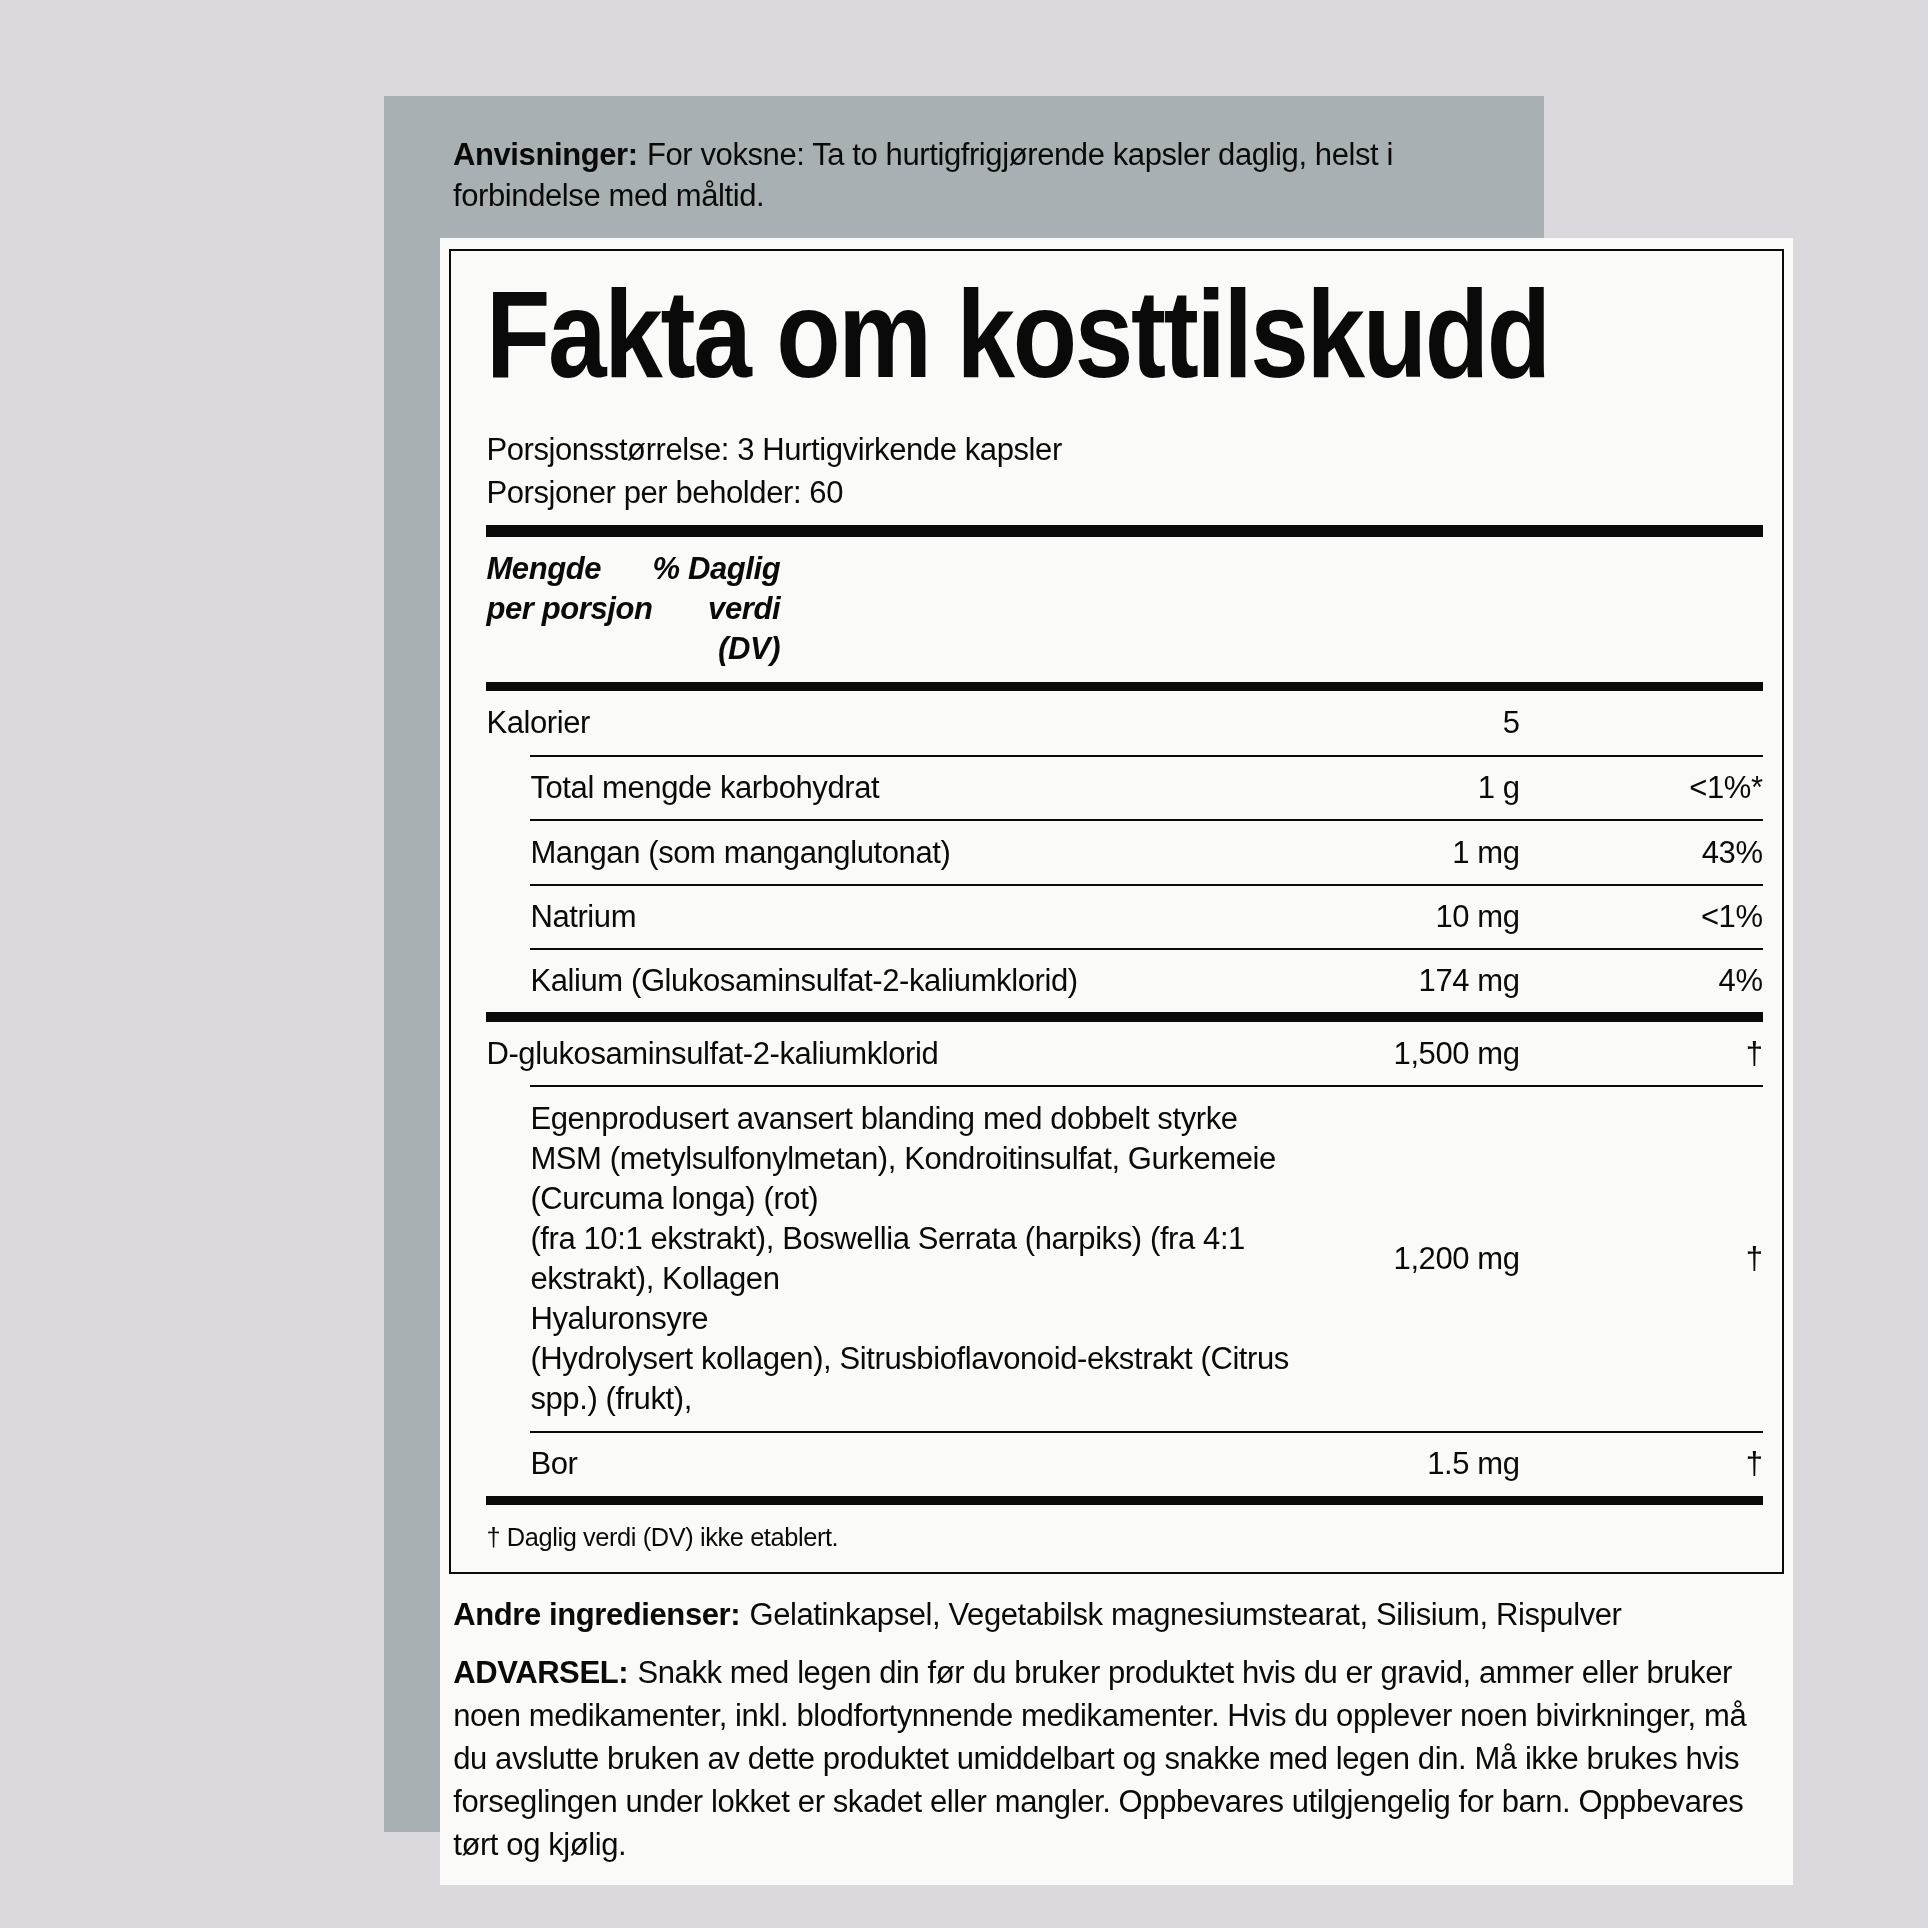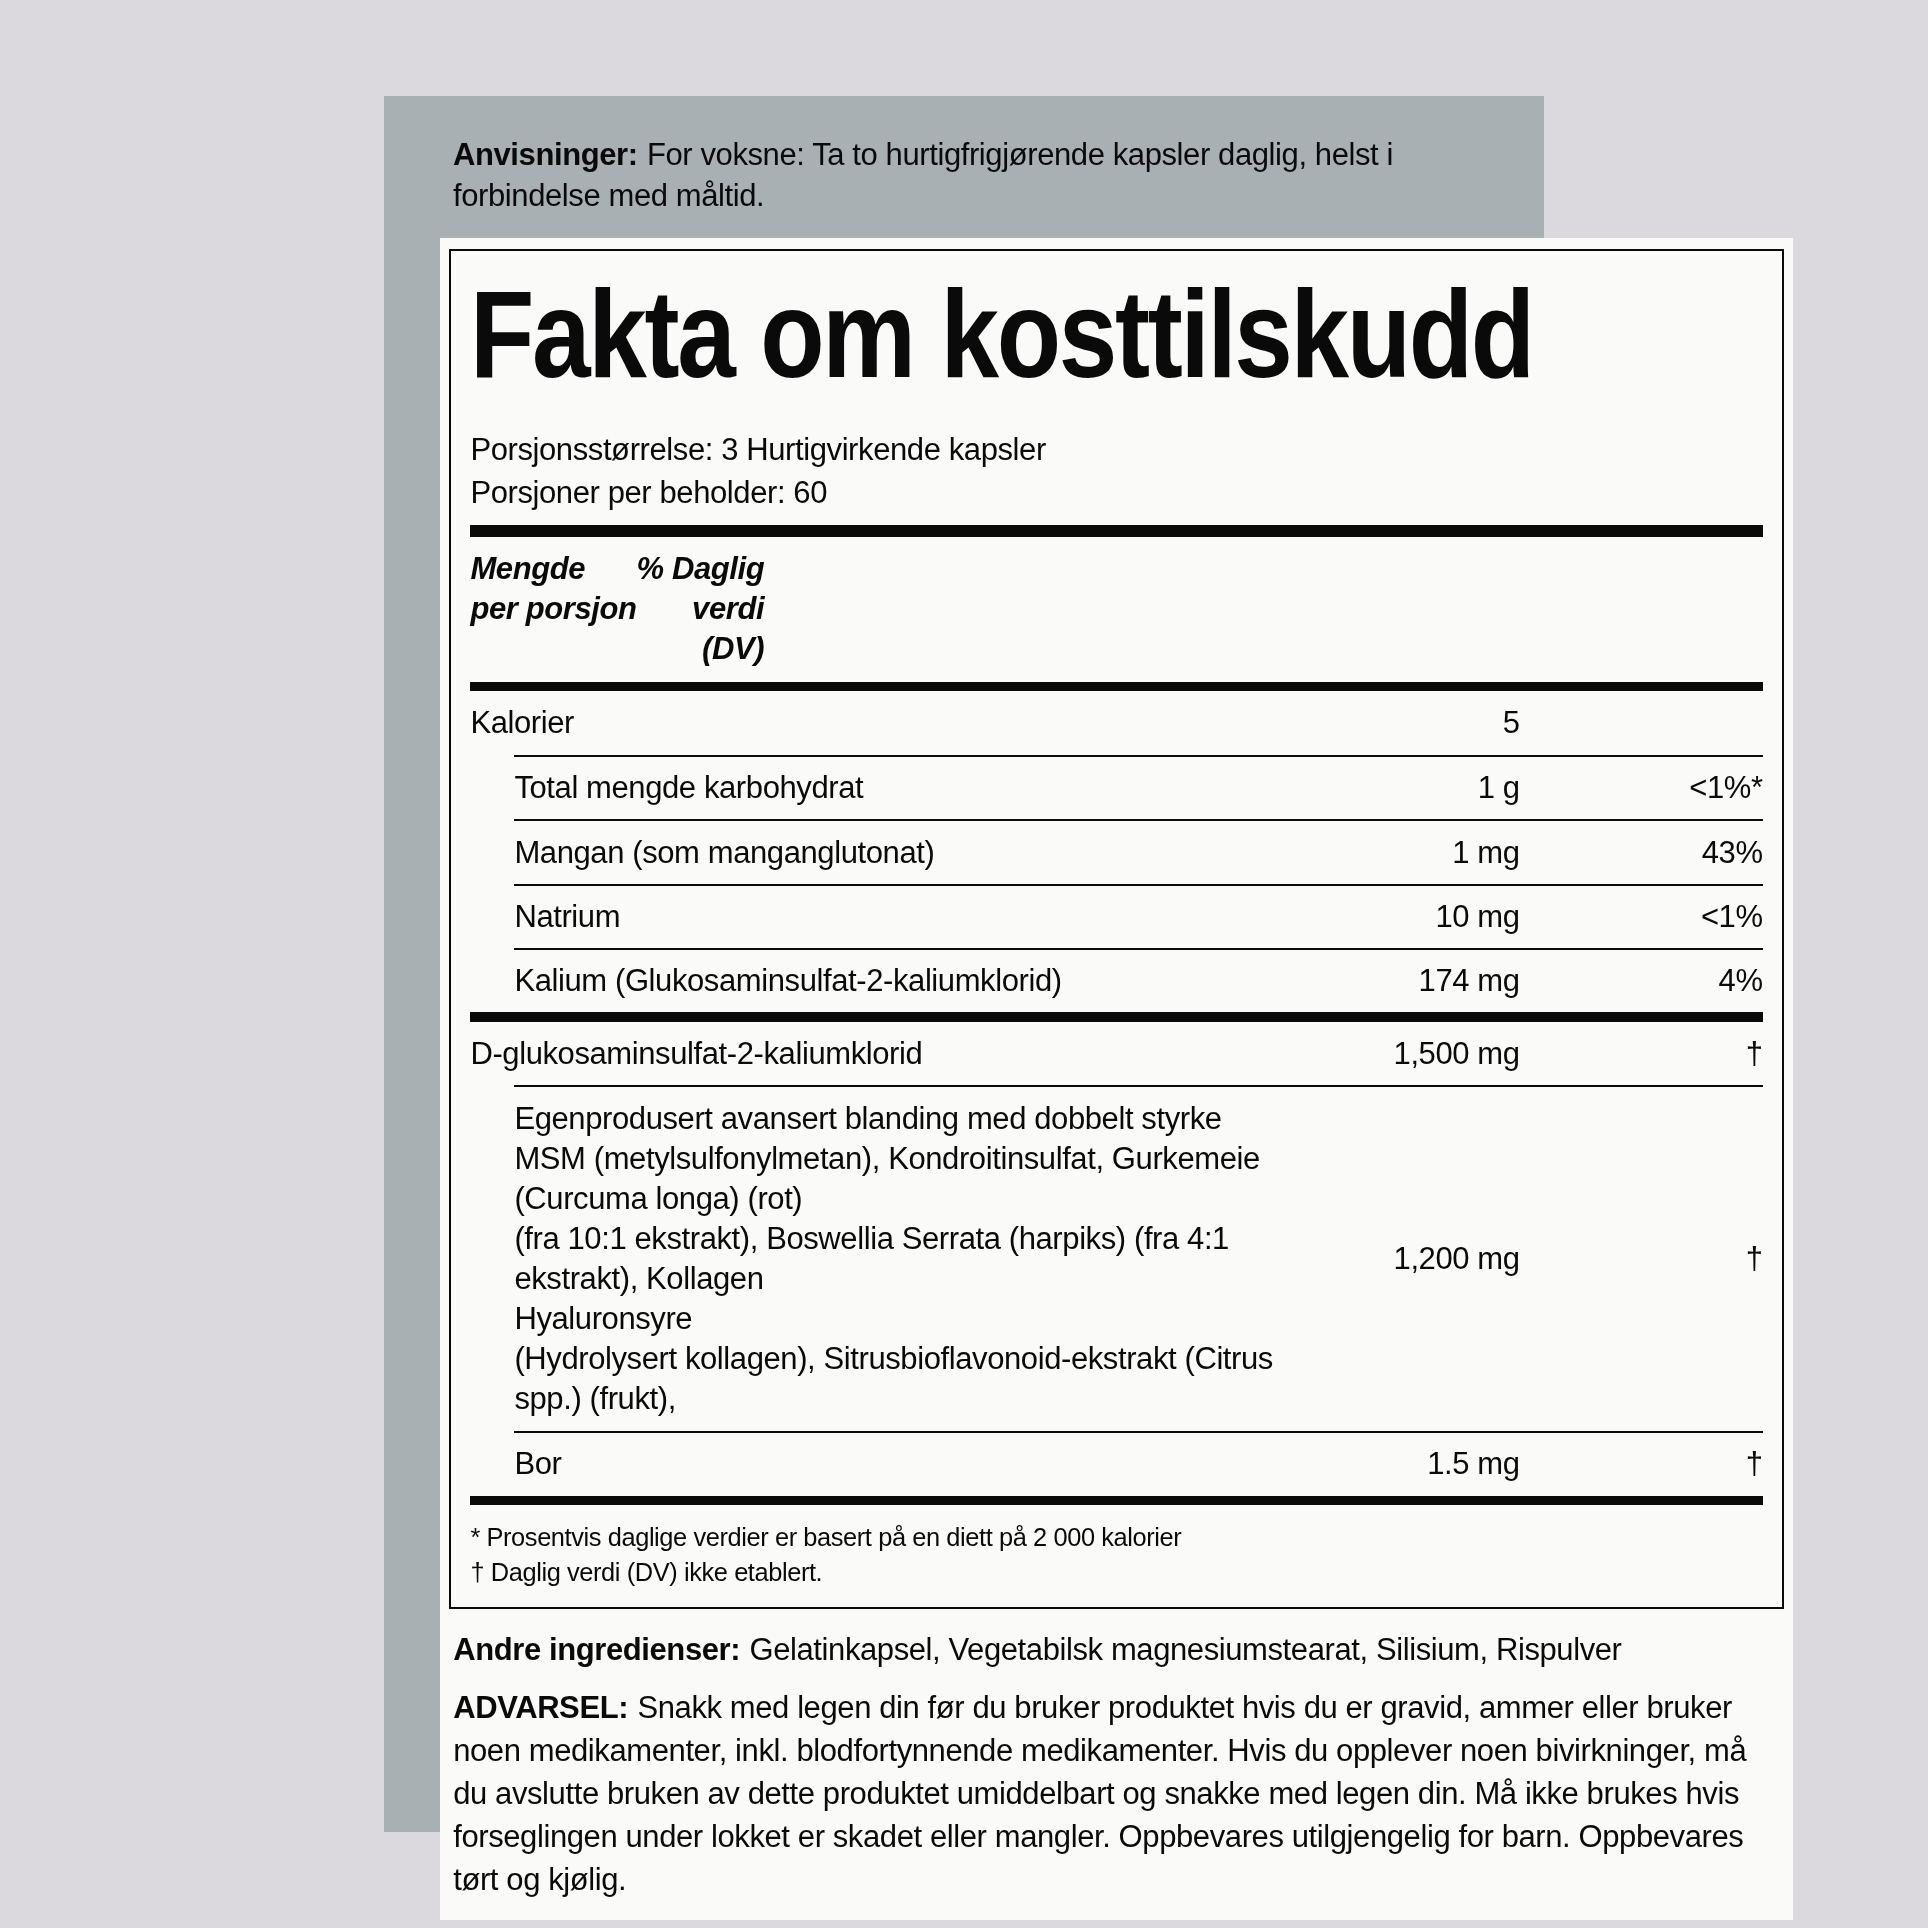--- a/index.html
+++ b/index.html
@@ -30,21 +30,21 @@
   .directions b{margin-right:0.3em;}
   
   .label-box{
     margin-top:22.6px;
     background:var(--label-bg);
     padding:10.4px 9.4px 19px 9.4px;
     width:1353px;
   }
   .facts-table{
     border:2.8px solid var(--ink);
-    padding:0 19px 0 19px;
+    padding:0 19px 0 35px;
   }
   .facts-title{
     font-size:124px;
     font-weight:bold;
     line-height:1.0;
     letter-spacing:-2.8px;
     transform:scaleX(0.85);
     transform-origin:left center;
     white-space:nowrap;
     margin:21px 0 32px 0;
@@ -162,21 +162,20 @@
           <div class="row sep-thin">
             <div class="name">Bor</div>
             <div class="amount">1.5 mg</div>
             <div class="dv">†</div>
           </div>
         </div>
 
       <div class="bar bar-4"></div>
 
       <div class="footnotes">
-        <div>* Prosentvis daglige verdier er basert på en diett på 2 000 kalorier</div>
         <div>† Daglig verdi (DV) ikke etablert.</div>
       </div>
 
     </div>
 
     <p class="para first"><b>Andre ingredienser:</b><span>Gelatinkapsel, Vegetabilsk magnesiumstearat, Silisium, Rispulver</span></p>
 
     <p class="para"><b>ADVARSEL:</b><span>Snakk med legen din før du bruker produktet hvis du er gravid, ammer eller bruker noen medikamenter, inkl. blodfortynnende medikamenter. Hvis du opplever noen bivirkninger, må du avslutte bruken av dette produktet umiddelbart og snakke med legen din. Må ikke brukes hvis forseglingen under lokket er skadet eller mangler. Oppbevares utilgjengelig for barn. Oppbevares tørt og kjølig.</span></p>
 
   </div>

